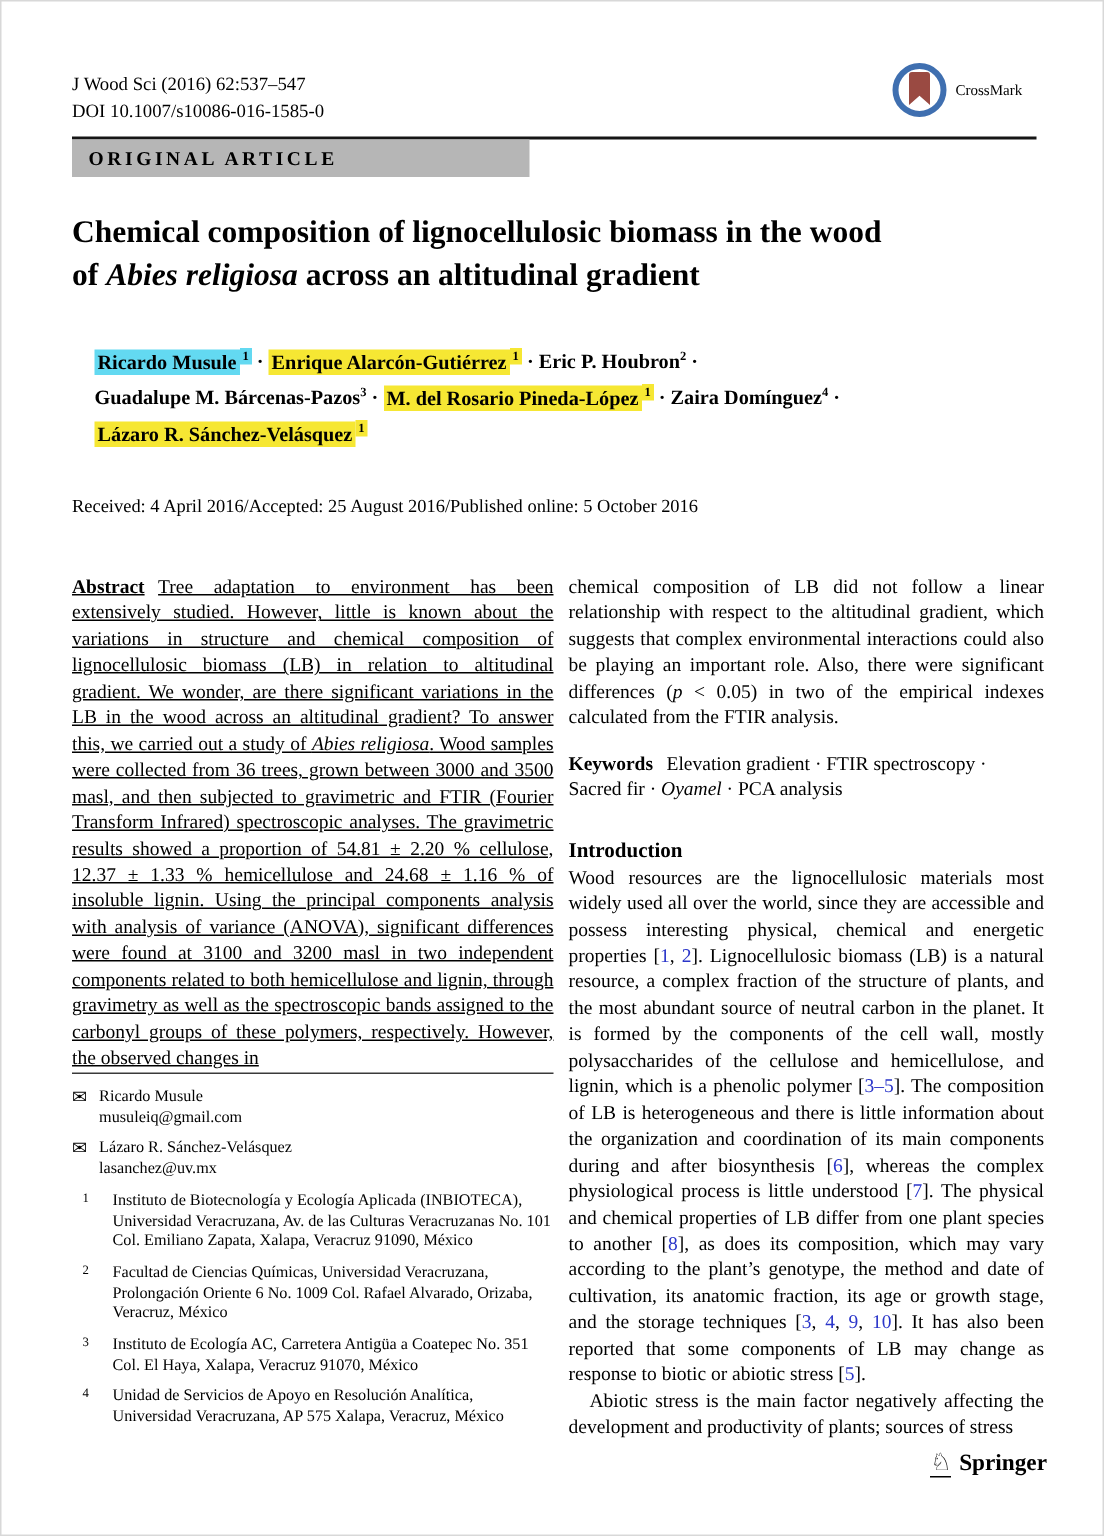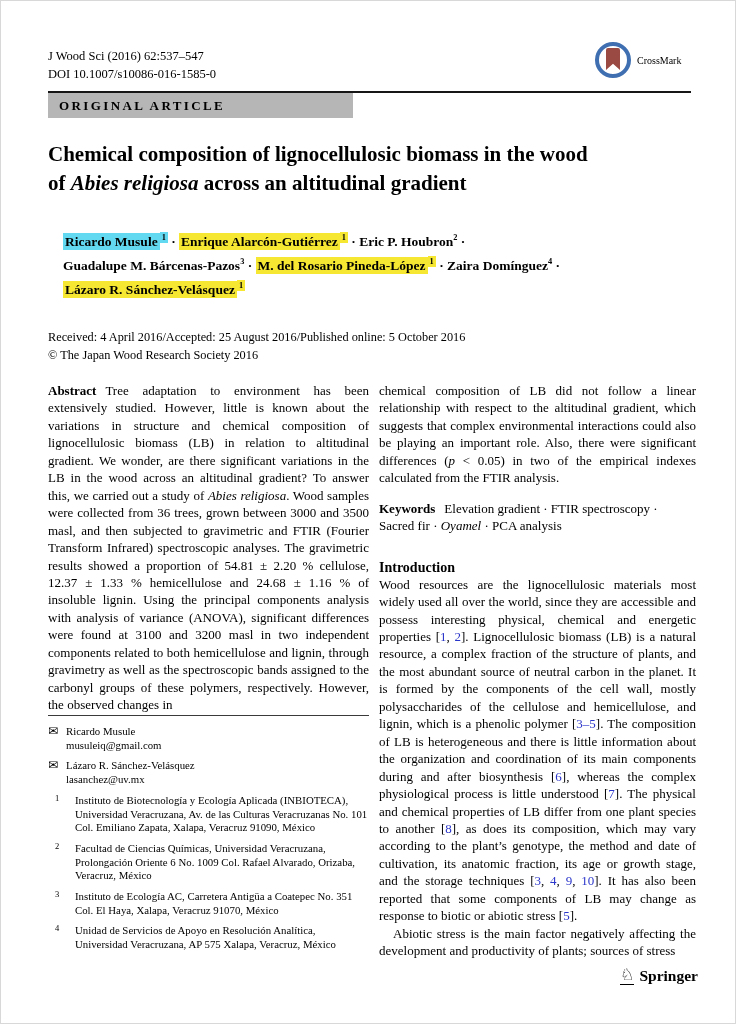--- a/index.html
+++ b/index.html
@@ -29,21 +29,21 @@
   .authors{position:absolute;left:62px;top:227px;width:630px;font-size:13.5px;font-weight:bold;line-height:20.5px;}
   .hl-c{background:var(--highlight-cyan);padding:1px 2px;}
   .hl-y{background:var(--highlight-yellow);padding:1px 2px;}
   .sup{vertical-align:super;font-size:0.62em;}
   .i{font-style:italic;}
   .lead{font-weight:bold;margin-right:9px;}
   .ref{color:var(--citation-blue);cursor:pointer;}
 
   .meta{position:absolute;left:47px;top:328px;font-size:12.3px;line-height:17.5px;}
 
-  .col-left{position:absolute;left:47px;top:381px;width:321px;}
+  .col-left{position:absolute;left:47px;top:381px;width:321px;text-decoration:underline;}
   .col-right{position:absolute;left:378px;top:381px;width:317px;}
   .body{font-size:13px;line-height:17.45px;margin:0;}
   .just{text-align:justify;}
   .keywords{margin-top:13px;}
   .intro-h{font-size:14px;font-weight:bold;margin:25px 0 0 0;}
   .para1{margin-top:0;}
   .indent{text-indent:14px;}
 
   .footnotes{position:absolute;left:47px;top:714px;width:321px;border-top:1px solid #3a3a3a;
     padding-top:9px;font-size:10.8px;line-height:13.7px;box-sizing:border-box;}
@@ -74,21 +74,20 @@
 
   <div class="rule"></div>
   <div class="banner">ORIGINAL ARTICLE</div>
 
   <h1 class="title"><span>Chemical composition of lignocellulosic biomass in the wood</span><br><span>of </span><span class="i">Abies religiosa</span><span> across an altitudinal gradient</span></h1>
 
   <div class="authors"><span class="hl-c">Ricardo Musule</span><span class="sup hl-c">1</span><span> · </span><span class="hl-y">Enrique Alarcón-Gutiérrez</span><span class="sup hl-y">1</span><span> · </span><span>Eric P. Houbron</span><span class="sup">2</span><span> · </span><br><span>Guadalupe M. Bárcenas-Pazos</span><span class="sup">3</span><span> · </span><span class="hl-y">M. del Rosario Pineda-López</span><span class="sup hl-y">1</span><span> · </span><span>Zaira Domínguez</span><span class="sup">4</span><span> · </span><br><span class="hl-y">Lázaro R. Sánchez-Velásquez</span><span class="sup hl-y">1</span></div>
 
   <div class="meta">
     <div>Received: 4 April 2016/Accepted: 25 August 2016/Published online: 5 October 2016</div>
-    <div>© The Japan Wood Research Society 2016</div>
   </div>
 
   <div class="col-left">
     <p class="body just"><span class="lead">Abstract</span><span>Tree adaptation to environment has been extensively studied. However, little is known about the variations in structure and chemical composition of lignocellulosic biomass (LB) in relation to altitudinal gradient. We wonder, are there significant variations in the LB in the wood across an altitudinal gradient? To answer this, we carried out a study of </span><span class="i">Abies religiosa</span><span>. Wood samples were collected from 36 trees, grown between 3000 and 3500 masl, and then subjected to gravimetric and FTIR (Fourier Transform Infrared) spectroscopic analyses. The gravimetric results showed a proportion of 54.81 ± 2.20 % cellulose, 12.37 ± 1.33 % hemicellulose and 24.68 ± 1.16 % of insoluble lignin. Using the principal components analysis with analysis of variance (ANOVA), significant differences were found at 3100 and 3200 masl in two independent components related to both hemicellulose and lignin, through gravimetry as well as the spectroscopic bands assigned to the carbonyl groups of these polymers, respectively. However, the observed changes in</span></p>
   </div>
 
   <div class="footnotes">
     <div class="corr">
       <span class="env">✉</span>
       <span>

